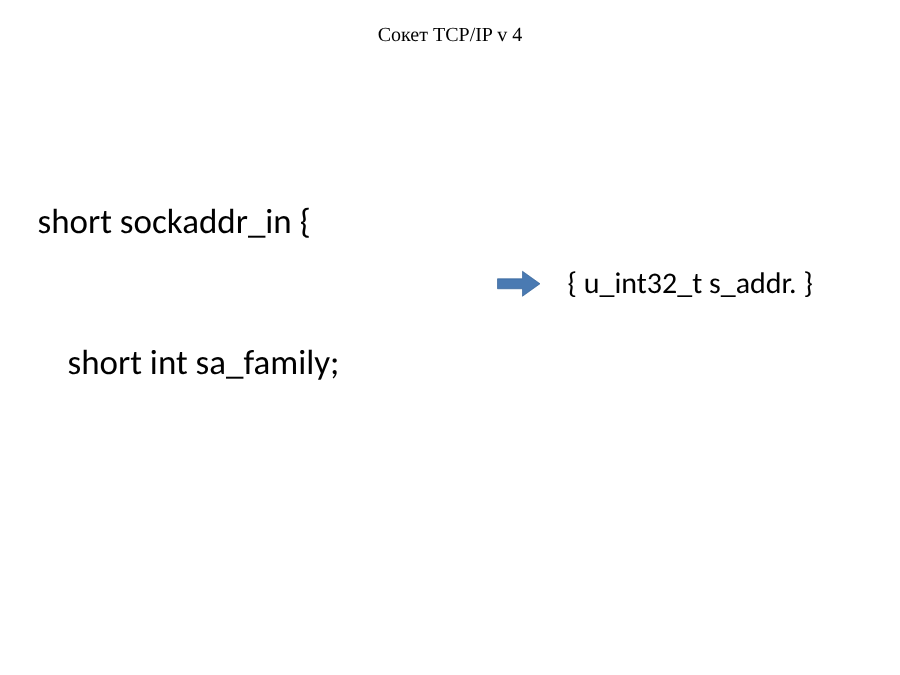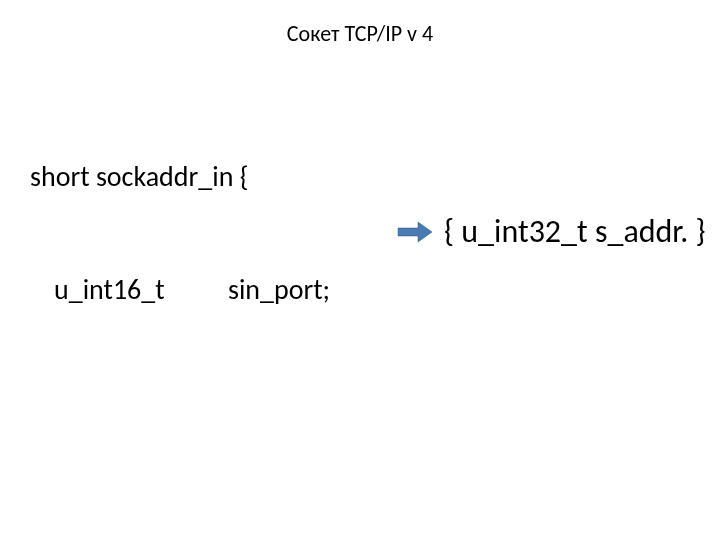--- a/index.html
+++ b/index.html
@@ -7,25 +7,26 @@
       padding: 0;
       width: 720px;
       height: 540px;
       background: #ffffff;
       font-family: Calibri, Arial, sans-serif;
       position: relative;
       overflow: hidden;
     }
     .title {
       text-align: center;
-      font-size: 22px;
+      font-size: 16px;
       font-weight: normal;
       margin-top: 20px;
       margin-bottom: 20px;
       color: #000;
+      font-family: Liberation Serif, serif;
     }
     .code-block {
       position: absolute;
       left: 30px;
       top: 82px;
       font-size: 28px;
       line-height: 1.35;
       color: #000;
       white-space: pre;
     }
@@ -41,34 +42,34 @@
       top: 212px;
       display: flex;
       align-items: center;
     }
     .arrow {
       width: 38px;
       height: 24px;
       display: inline-block;
     }
     .annotation-text {
-      font-size: 32px;
+      font-size: 24px;
       color: #000;
-      margin-left: 10px;
+      margin-left: 20px;
       white-space: nowrap;
     }
   </style>
 </head>
 <body>
 
 <div class="title">Сокет TCP/IP v 4</div>
 
 <div class="code-block">
   <span class="code-line">short sockaddr_in {</span>
-  <span class="code-line indent"><span>u_int16_t</span>          <span>sin_port;</span></span>
+  <span class="code-line indent">short int sa_family;</span>
   
 </div>
 
 <div class="arrow-annotation">
   <span class="arrow">
     <svg viewBox="0 0 38 24" width="38" height="24">
       <path d="M 2 8 L 22 8 L 22 2 L 36 12 L 22 22 L 22 16 L 2 16 Z" fill="#4a7ab2" stroke="#2a5a92" stroke-width="0.5"></path>
     </svg>
   </span>
   <span class="annotation-text">{ u_int32_t s_addr. }</span>

